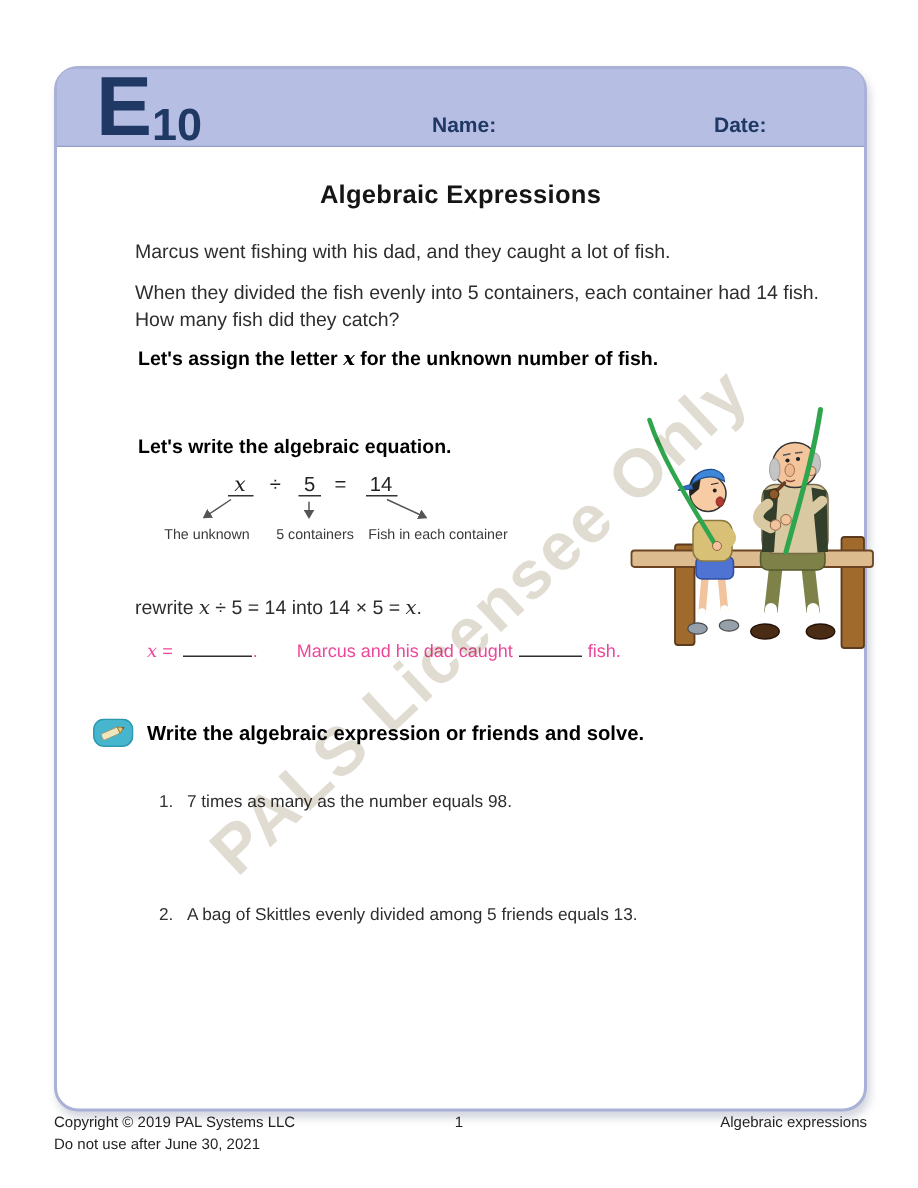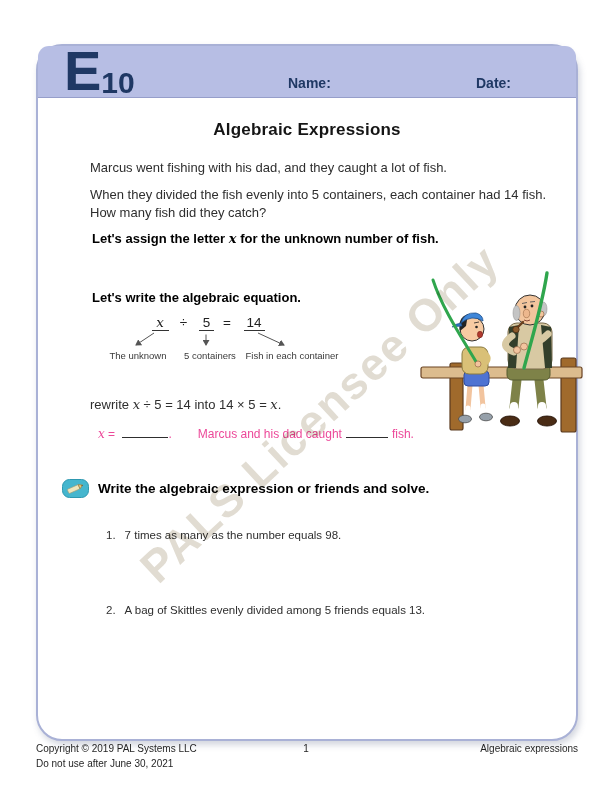--- a/index.html
+++ b/index.html
@@ -1,21 +1,21 @@
 <!DOCTYPE html>
 <html><head>
 <meta charset="utf-8">
 <style>
   * { margin:0; padding:0; box-sizing:border-box; }
   body { font-family:"Liberation Sans", sans-serif; background:#ffffff; }
   .page { position:relative; width:612px; height:792px; background:#fff; overflow:hidden; }
 
   .card {
     position:absolute; left:36px; top:44px; width:542px; height:697px;
-    background:#fff; border:2px solid #A9B1D6; border-radius:26px;
+    background:#fff; border:2px solid #A9B1D6; border-radius:16px;
     box-shadow:2px 4px 6px rgba(110,120,150,.3);
   }
   .banner {
     position:absolute; left:0; top:0; width:100%; height:52px;
     background:#B7BEE4; border-radius:11px 11px 0 0;
     border-bottom:1px solid rgba(110,120,170,.45);
   }
   .unit { position:absolute; left:26px; top:-4px; color:#1F3864; white-space:nowrap; }
   .unit-letter { font-size:56px; font-weight:800; line-height:58px; letter-spacing:-2px; }
   .unit-number { font-size:30px; font-weight:700; position:relative; top:3px; left:2px; }

